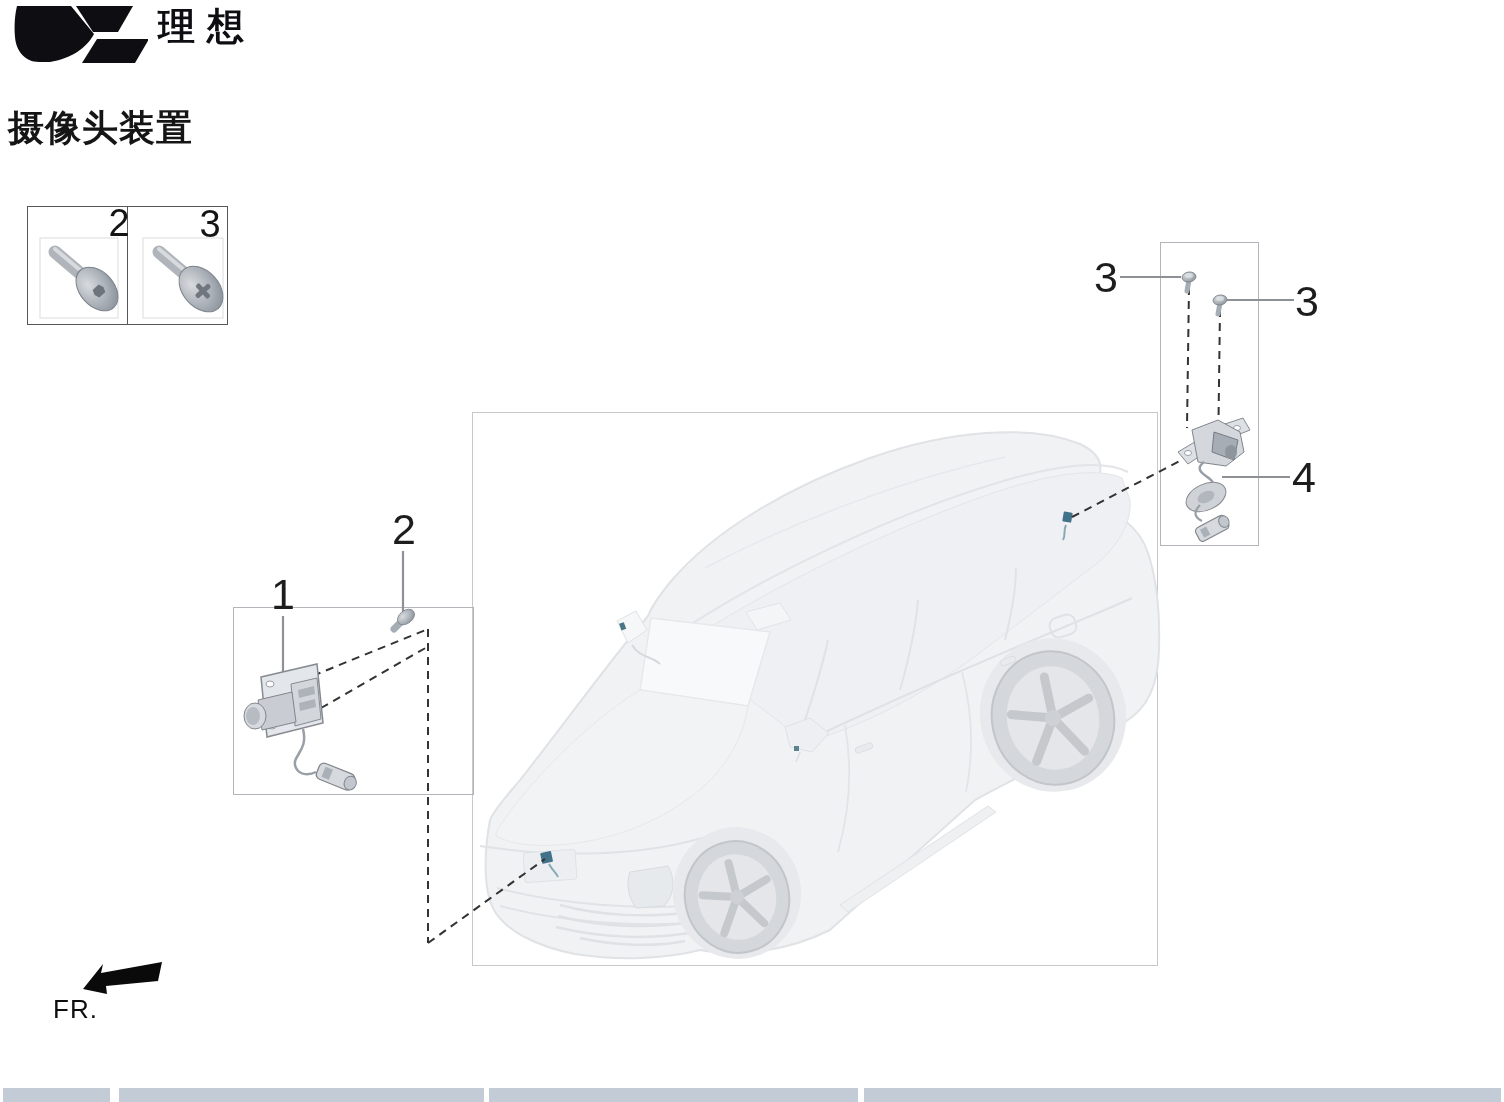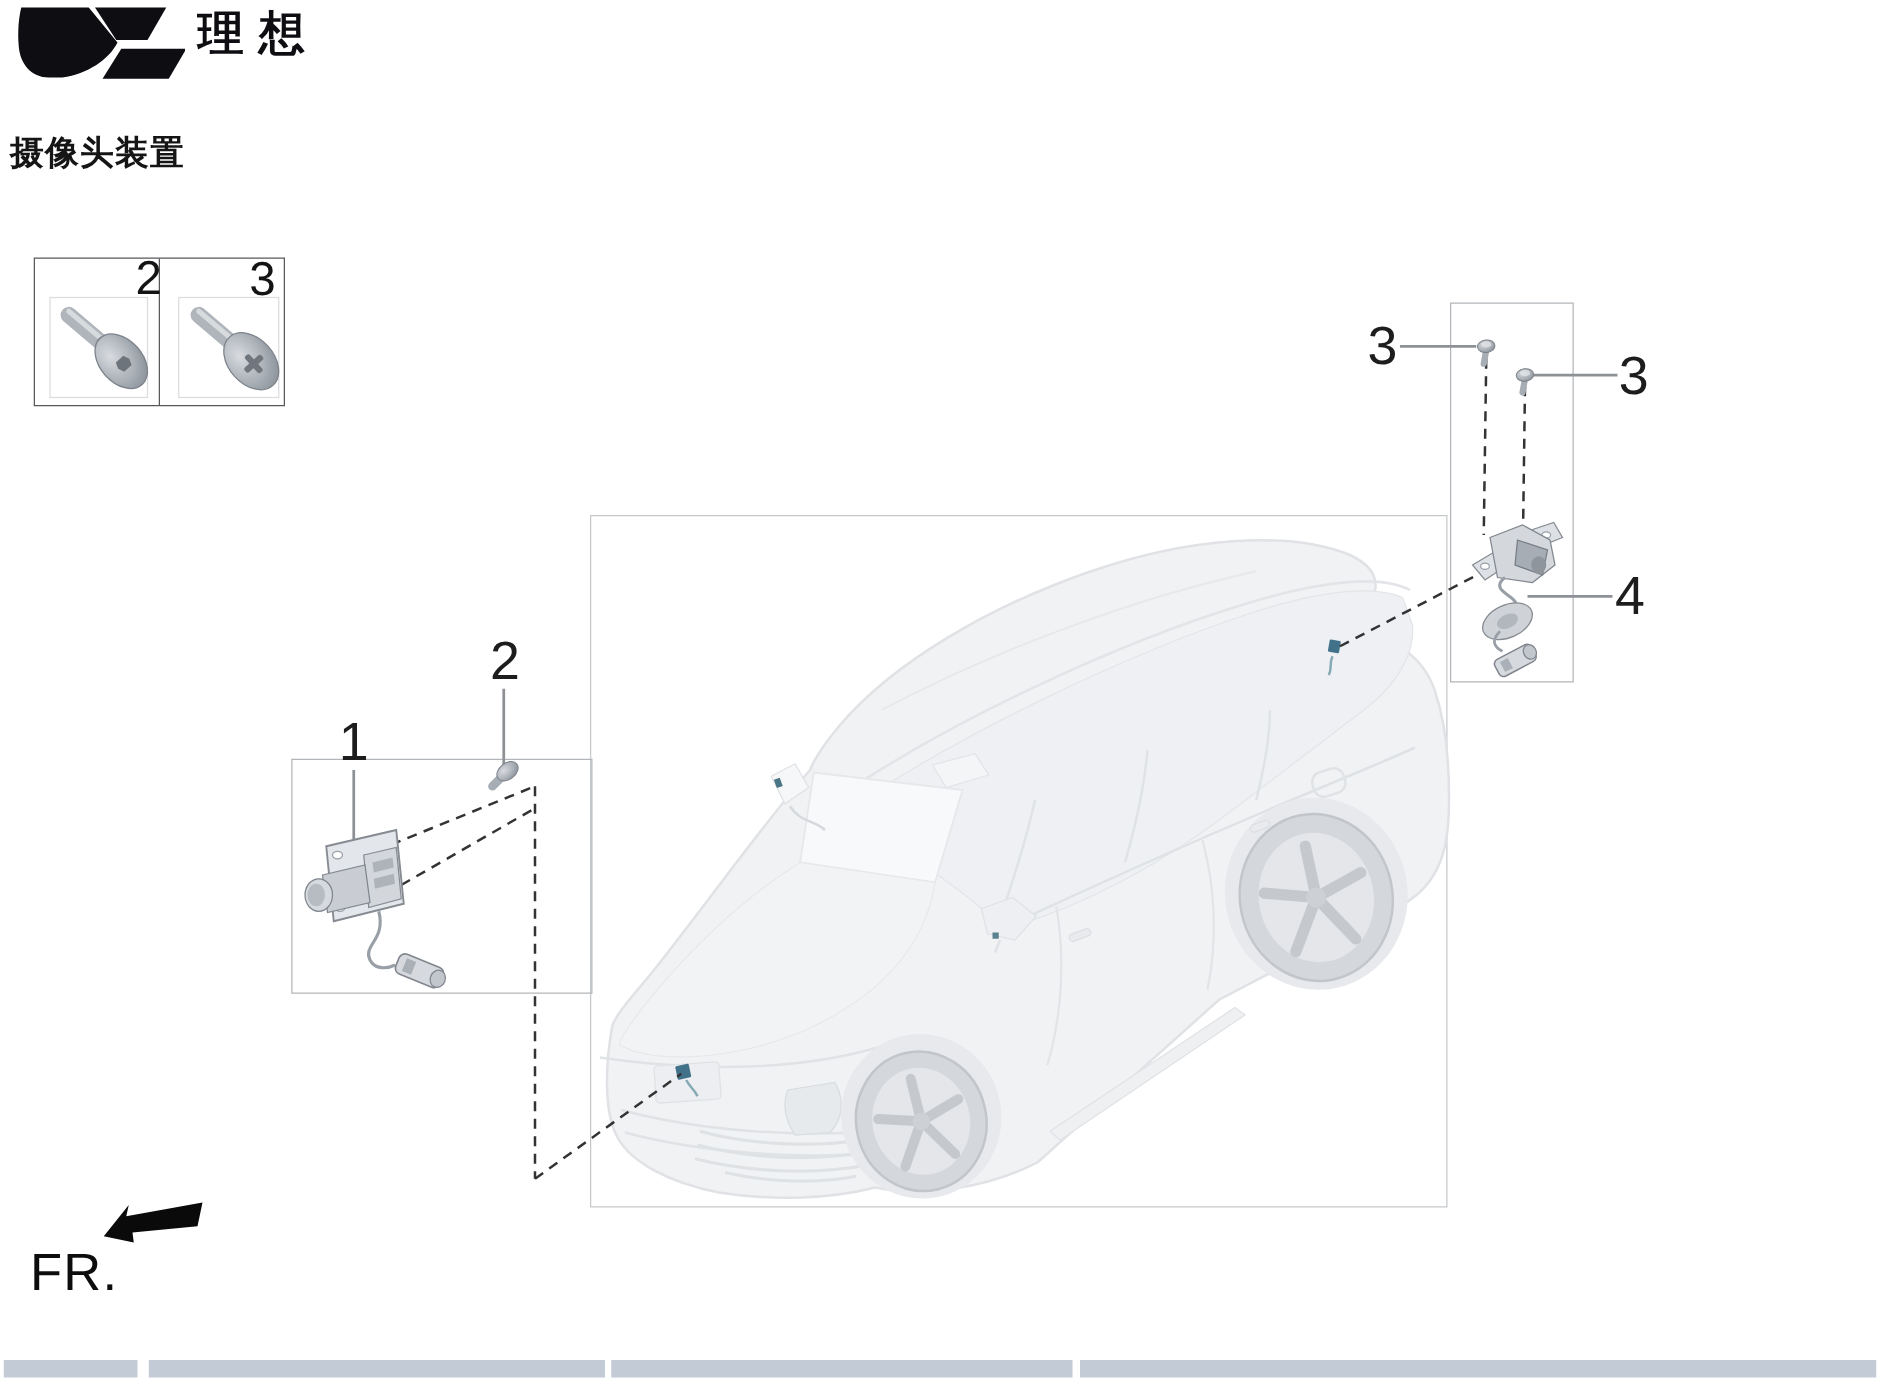--- a/index.html
+++ b/index.html
@@ -1,42 +1,42 @@
 <!DOCTYPE html>
 <html><head>
 <meta charset="utf-8">
 <style>
   html,body{margin:0;padding:0;background:#ffffff;}
   body{width:1504px;height:1102px;overflow:hidden;position:relative;
        font-family:"Liberation Sans", sans-serif;color:#111;}
   .abs{position:absolute;}
   
   #brand-name{left:158px;top:2px;font-size:37px;font-weight:700;letter-spacing:12px;color:#0d0d12;}
-  #page-title{left:8px;top:104px;font-size:27px;font-weight:600;color:#151515;letter-spacing:1px;}
+  #page-title{left:8px;top:104px;font-size:36px;font-weight:600;color:#151515;letter-spacing:1px;}
   
   .frame{position:absolute;background:transparent;}
   #legend-box{left:27px;top:206px;width:199px;height:117px;border:1.5px solid #58585c;display:flex;}
   #legend-box .legend-cell{flex:1;position:relative;}
   #legend-box .legend-cell + .legend-cell{border-left:1.5px solid #58585c;}
   #vehicle-frame{left:472px;top:412px;width:684px;height:552px;border:1px solid #c6c9cc;}
   #part1-frame{left:233px;top:607px;width:239px;height:186px;border:1px solid #b2b6ba;}
   #part4-frame{left:1160px;top:242px;width:97px;height:302px;border:1px solid #b2b6ba;}
   
   .callout{position:absolute;width:44px;text-align:center;font-size:43px;line-height:44px;
            color:#1d1d1d;font-weight:400;}
   #callout-1{left:261px;top:572px;}
   #callout-2{left:382px;top:507px;}
   #callout-3a{left:1084px;top:255px;}
   #callout-3b{left:1285px;top:279px;}
   #callout-4{left:1282px;top:455px;}
   .legend-num{position:absolute;width:40px;text-align:center;font-size:38px;line-height:40px;color:#141414;}
   #legend-num-2{left:99px;top:203px;}
   #legend-num-3{left:190px;top:204px;}
   
-  #fr-label{left:24px;top:994px;font-size:42px;font-weight:500;color:#0d0d0d;letter-spacing:1px;}
+  #fr-label{left:53px;top:994px;font-size:26px;font-weight:500;color:#0d0d0d;letter-spacing:1px;}
   
   #overlay{left:0;top:0;width:1504px;height:1102px;pointer-events:none;}
   
   .tcell{position:absolute;top:1088px;height:16px;background:#c3ccd6;}
   .tcell:nth-of-type(1){left:3px;width:107px;}
   .tcell:nth-of-type(2){left:119px;width:365px;}
   .tcell:nth-of-type(3){left:489px;width:369px;}
   .tcell:nth-of-type(4){left:864px;width:637px;}
 </style>
 </head>

